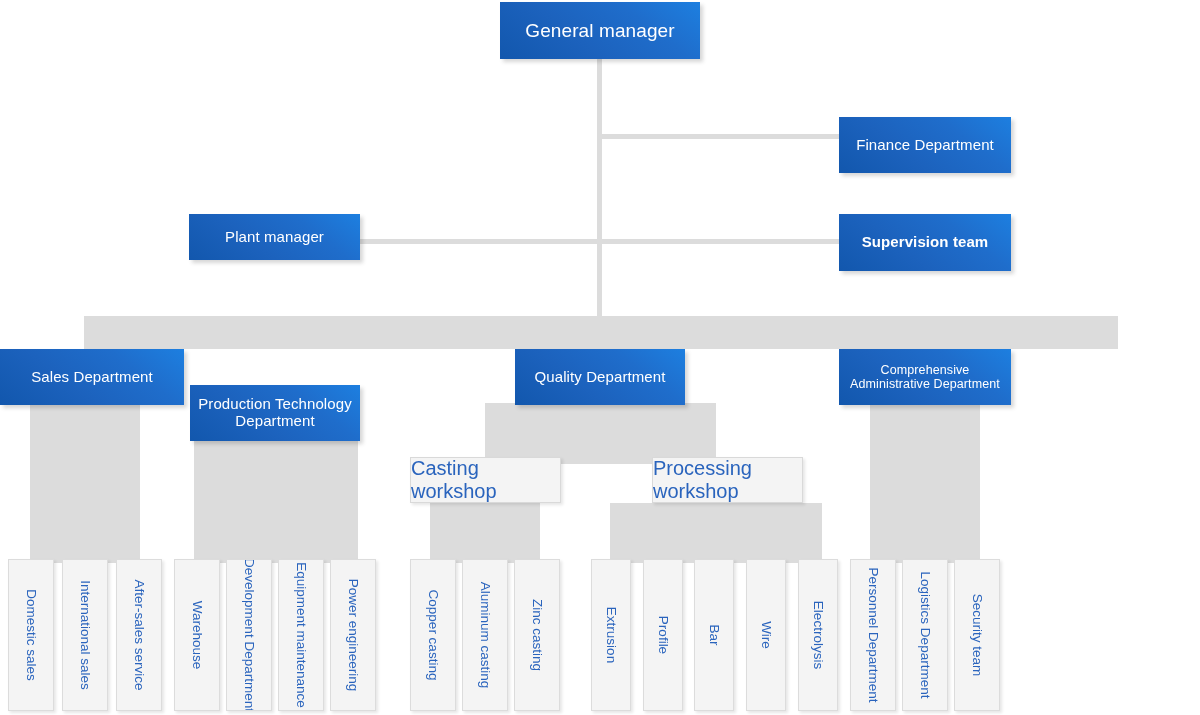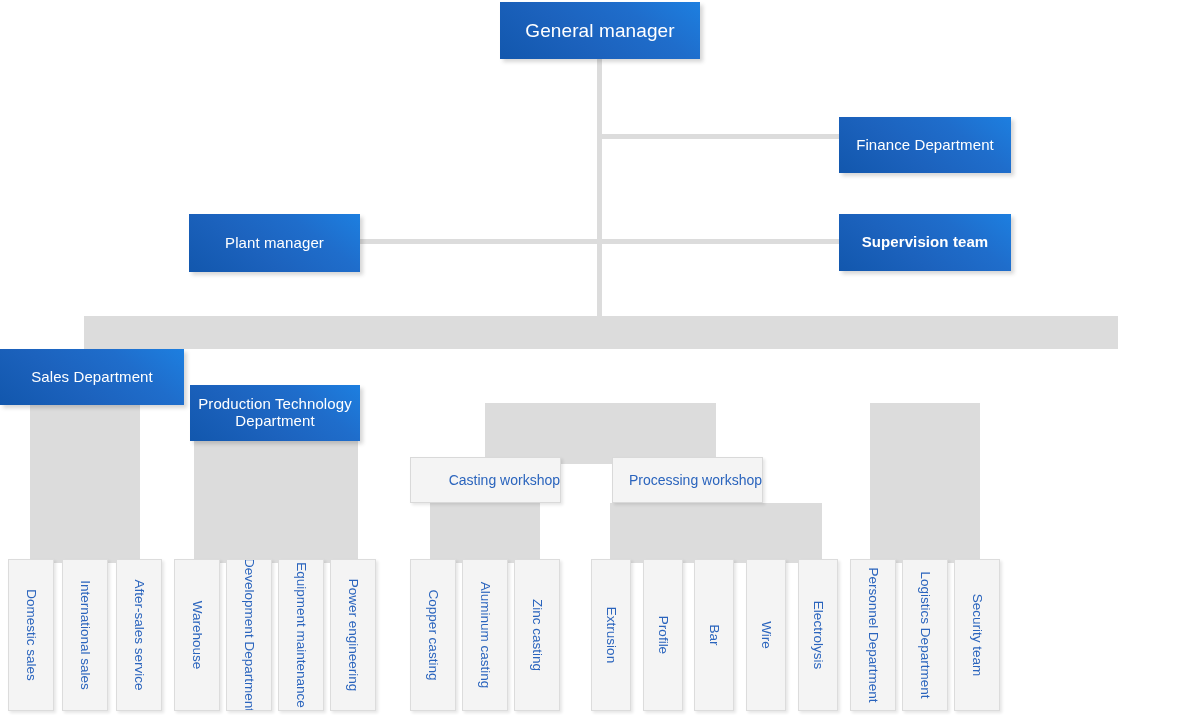--- a/index.html
+++ b/index.html
@@ -48,25 +48,25 @@
   .node.t-mid    { font-size: 15px; }
   .node.t-dept   { font-size: 15px; }
   .node.t-deptsm { font-size: 12.5px; }
 
   
   .wsbox {
     position: absolute;
     box-sizing: border-box;
     display: flex;
     align-items: center;
-    justify-content: flex-end;
+    justify-content: flex-start;
     background: #f4f4f4;
     border: 1px solid #d9d9d9;
     color: #2a64bd;
-    font-size: 14px;
+    font-size: 20px;
     box-shadow: 2px 2px 3px rgba(0,0,0,0.10);
   }
 
   
   .leaf {
     position: absolute;
     box-sizing: border-box;
     background: #f4f4f4;
     border: 1px solid #dcdcdc;
     box-shadow: 2px 2px 3px rgba(0,0,0,0.10);
@@ -114,40 +114,46 @@
   </div>
 
   <div class="node t-mid" style="left:839px; top:109px; width:172px; height:56px;margin-top:8px;">
     <span>Finance Department</span>
   </div>
 
   <div class="node t-mid" style="left:839px; top:214px; width:172px; height:57px;font-weight:bold;">
     <span>Supervision team</span>
   </div>
 
-  <div class="node t-mid" style="left:189px; top:214px; width:171px; height:58px;">
+  <div class="node t-mid" style="left:189px; top:214px; width:171px; height:46px;">
     <span>Plant manager</span>
   </div>
 
   <div class="node t-dept" style="left:0px; top:349px; width:184px; height:56px;">
     <span>Sales Department</span>
   </div>
 
   <div class="node t-dept" style="left:190px; top:349px; width:170px; height:56px;margin-top:36px;">
     <span>Production Technology Department</span>
   </div>
 
-
+  <div class="node t-dept" style="left:515px; top:349px; width:170px; height:56px;">
+    <span>Quality Department</span>
+  </div>
+
+  <div class="node t-deptsm" style="left:839px; top:349px; width:172px; height:56px;">
+    <span>Comprehensive Administrative Department</span>
+  </div>
 
 
   <div class="wsbox" style="left:410px; top:457px; width:151px; height:46px;">
     <span>Casting workshop</span>
   </div>
 
-  <div class="wsbox" style="left:612px; top:457px; width:151px; height:46px;">
+  <div class="wsbox" style="left:652px; top:457px; width:151px; height:46px;">
     <span>Processing workshop</span>
   </div>
 
   <div class="leaf" style="left:8px; top:559px; width:46px; height:152px;">
     <span class="vtext">Domestic sales</span>
   </div>
   <div class="leaf" style="left:62px; top:559px; width:46px; height:152px;">
     <span class="vtext">International sales</span>
   </div>
   <div class="leaf" style="left:116px; top:559px; width:46px; height:152px;">

